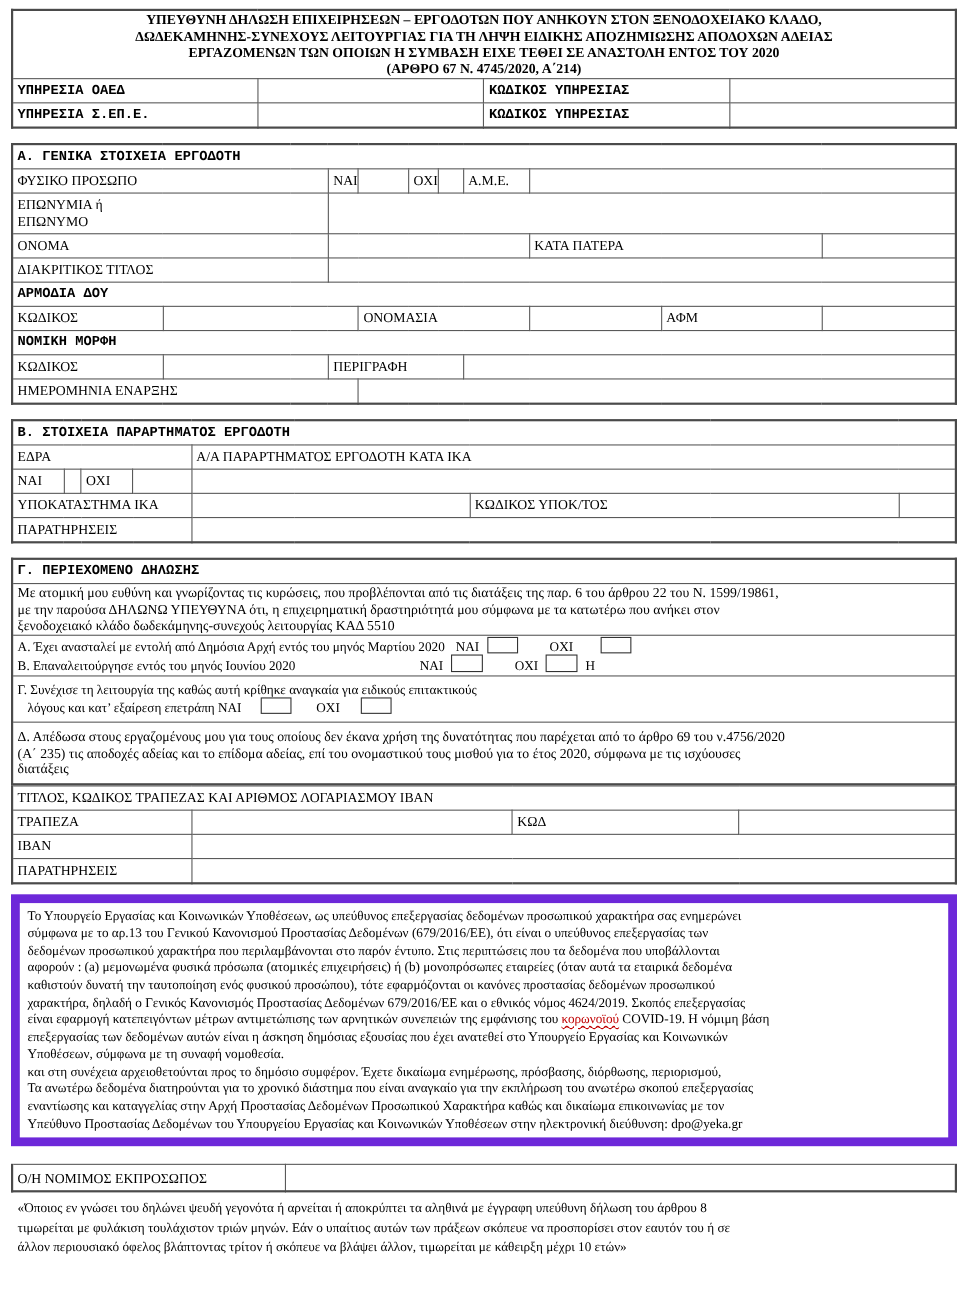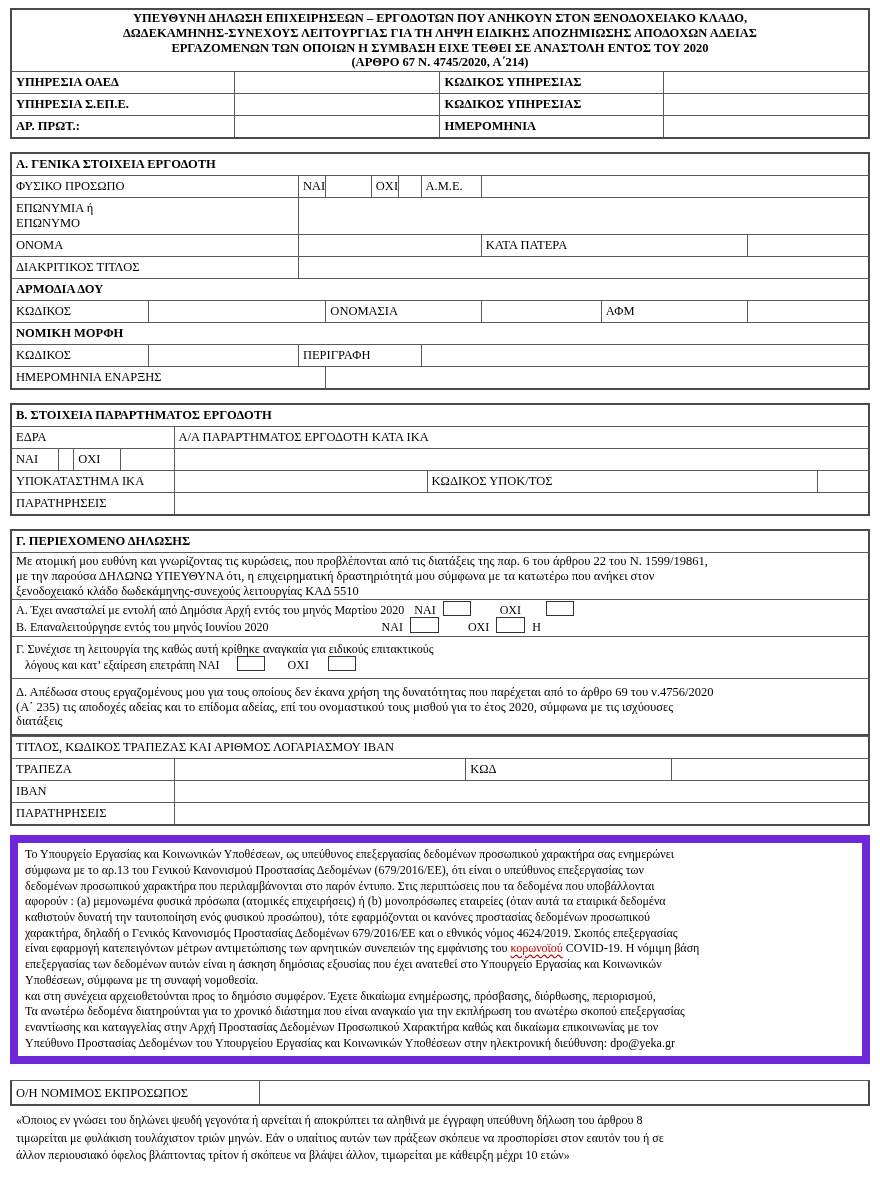--- a/index.html
+++ b/index.html
@@ -34,21 +34,21 @@
     border: 1px solid #5a5a5a;
     padding: 1px 4px;
     vertical-align: middle;
     font-size: 12.5px;
     line-height: 1.18;
     height: 19px;
     background: #ffffff;
     overflow: hidden;
     white-space: nowrap;
   }
-  td.hdr       { background: #f7c49a; font-weight: bold; }
+  td.hdr       { background: #f7c49a; font-weight: bold; font-family: Liberation Mono, monospace; }
   td.lbl       { background: #dbe3ef; font-weight: normal; }
   td.blank     { background: #ffffff; }
 
   .title-cell {
     font-size: 13px;
     font-weight: bold;
     line-height: 1.28;
     text-align: center;
     padding: 5px 6px 5px 6px;
     background: #f7c49a;
@@ -138,26 +138,20 @@
     <tr>
       <td class="hdr">ΥΠΗΡΕΣΙΑ ΟΑΕΔ</td>
       <td class="blank"></td>
       <td class="hdr">ΚΩΔΙΚΟΣ ΥΠΗΡΕΣΙΑΣ</td>
       <td class="blank"></td>
     </tr>
     <tr>
       <td class="hdr">ΥΠΗΡΕΣΙΑ Σ.ΕΠ.Ε.</td>
       <td class="blank"></td>
       <td class="hdr">ΚΩΔΙΚΟΣ ΥΠΗΡΕΣΙΑΣ</td>
-      <td class="blank"></td>
-    </tr>
-    <tr>
-      <td class="hdr">ΑΡ. ΠΡΩΤ.:</td>
-      <td class="blank"></td>
-      <td class="hdr">ΗΜΕΡΟΜΗΝΙΑ</td>
       <td class="blank"></td>
     </tr>
   </tbody>
     </table>
 
   <div class="gap"></div>
 
   <table class="block">
     <colgroup>
       <col style="width:16%">

